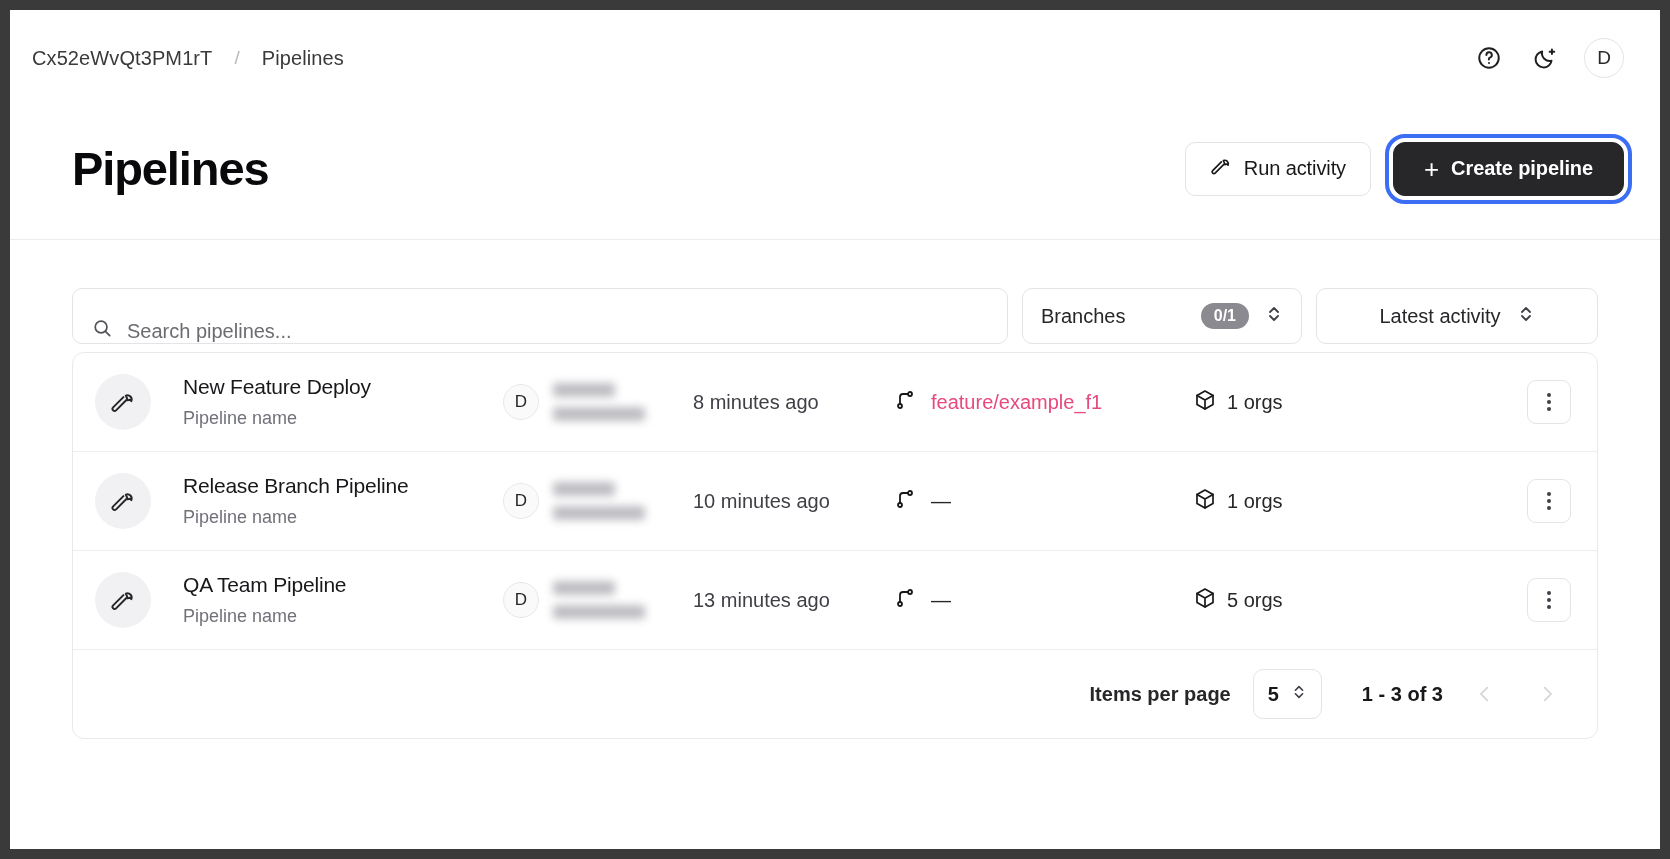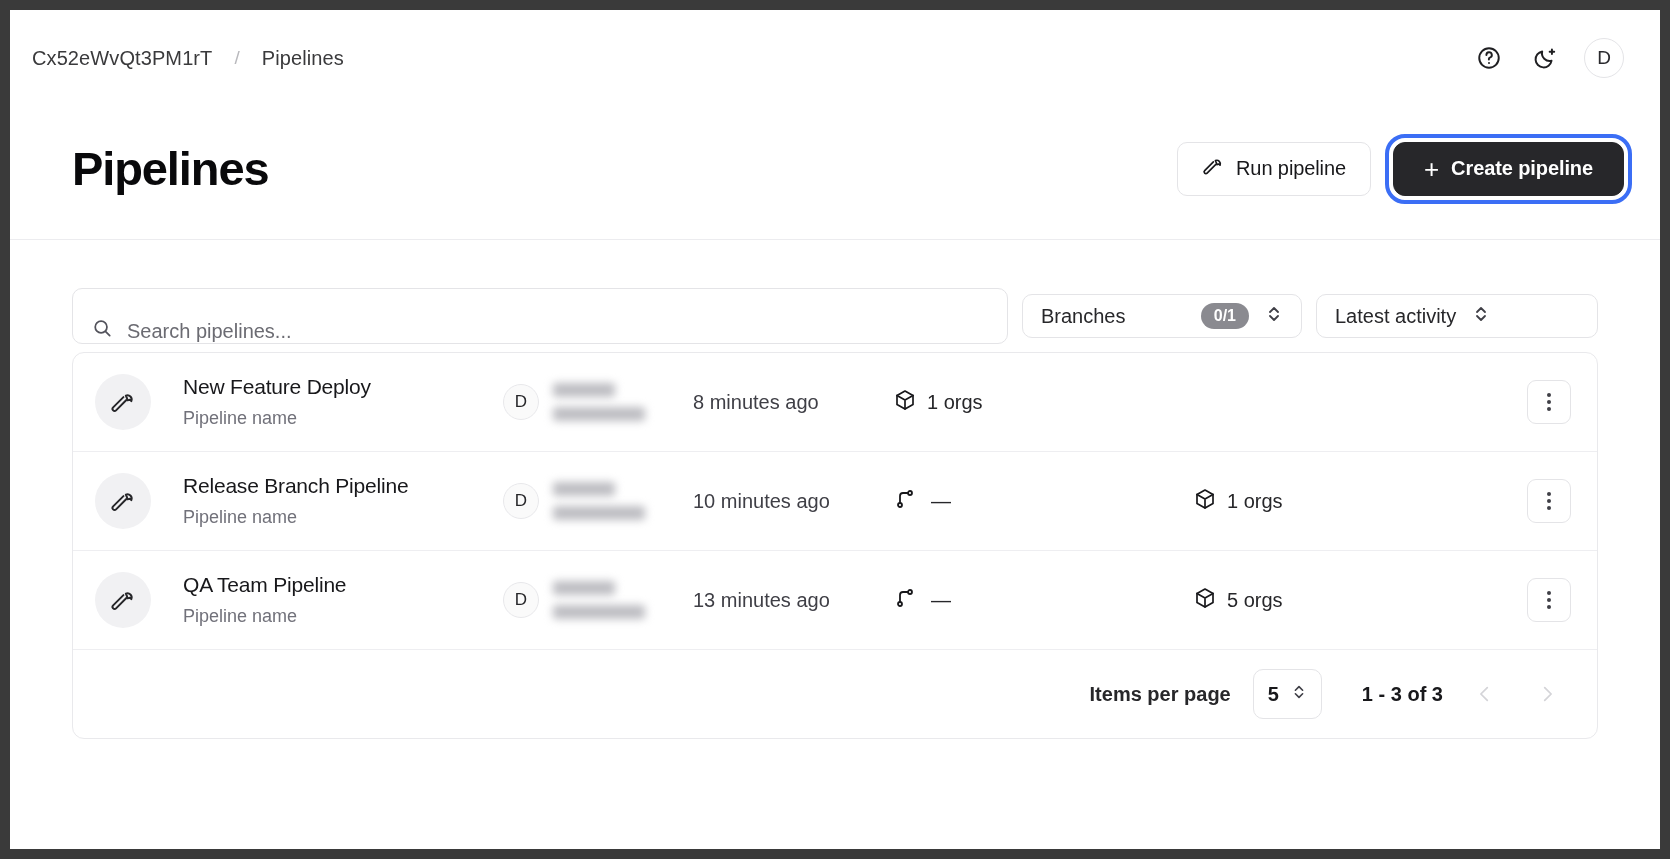--- a/index.html
+++ b/index.html
@@ -84,26 +84,26 @@
     display: flex; align-items: flex-end; gap: 14px; padding: 0 18px;
     background: #fff;
   }
   .search-box input {
     border: none; outline: none; flex: 1; font-size: 20px;
     color: #3f3f46; font-family: "Liberation Sans", sans-serif;
     background: transparent;
   }
   .search-box input::placeholder { color: #6b6b72; }
   .select-box {
-    height: 44px; border: 1px solid #e4e4e7; border-radius: 10px;
+    height: 56px; border: 1px solid #e4e4e7; border-radius: 10px;
     display: flex; align-items: center; gap: 16px; padding: 0 18px;
     background: #fff; font-size: 20px; color: #27272a; cursor: pointer;
   }
   .sel-branches { width: 280px; }
-  .sel-activity { width: 282px; justify-content: flex-start; }
+  .sel-activity { width: 282px; justify-content: center; }
   .pill {
     background: #8a8a90; color: #fff; border-radius: 999px;
     font-size: 16px; font-weight: 600;
     padding: 4px 13px; margin-left: auto;
   }
   .chev { color: #3f3f46; flex: none; }
 
   
   .table {
     margin-top: 8px;
@@ -205,21 +205,21 @@
   <div class="titlerow">
     <h1 class="page-title">Pipelines</h1>
     <div class="title-actions">
       <button class="btn">
         <span>
           <svg width="22" height="22" viewBox="0 0 24 24" fill="none" stroke="currentColor" stroke-width="1.8" stroke-linecap="round" stroke-linejoin="round">
             <path d="M14.6 6.1a3.9 3.9 0 0 1 5.1 5.1l-1.3-1.3-2.2.6-.6-2.2z"></path>
             <path d="M15.1 10.2 5.6 19.7a1.9 1.9 0 0 1-2.7-2.7l9.5-9.5"></path>
           </svg>
         </span>
-        <span>Run pipeline</span>
+        <span>Run activity</span>
       </button>
       <button class="btn btn-primary focus-ring">
         <span style="font-size:26px;font-weight:400;line-height:1">+</span>
         <span>Create pipeline</span>
       </button>
     </div>
   </div>
 
   <div class="content">
 
@@ -274,20 +274,30 @@
         <div class="cell-user">
           <div class="avatar-sm">
             <span>D</span>
           </div>
           <div class="blur-name">
             <div class="blur-line blur-w1"></div>
             <div class="blur-line blur-w2"></div>
           </div>
         </div>
         <div class="cell-time">8 minutes ago</div>
+        <div class="cell-branch">
+          <span>
+            <svg width="24" height="24" viewBox="0 0 24 24" fill="none" stroke="#18181b" stroke-width="1.8" stroke-linecap="round" stroke-linejoin="round">
+              <circle cx="7" cy="18" r="2"></circle>
+                <circle cx="17" cy="6" r="2"></circle>
+              <path d="M7 16V9a3 3 0 0 1 3-3h5"></path>
+            </svg>
+          </span>
+          <span class="branch-name">feature/example_f1</span>
+        </div>
         <div class="cell-orgs">
           <span>
             <svg width="24" height="24" viewBox="0 0 24 24" fill="none" stroke="#18181b" stroke-width="1.7" stroke-linecap="round" stroke-linejoin="round">
               <path d="M12 3l8 4.5v9L12 21l-8-4.5v-9z"></path>
                 <path d="M4 7.5l8 4.5 8-4.5M12 12v9"></path>
             </svg>
           </span>
           <span class="orgs-text">1 orgs</span>
         </div>
         <div class="cell-menu">

